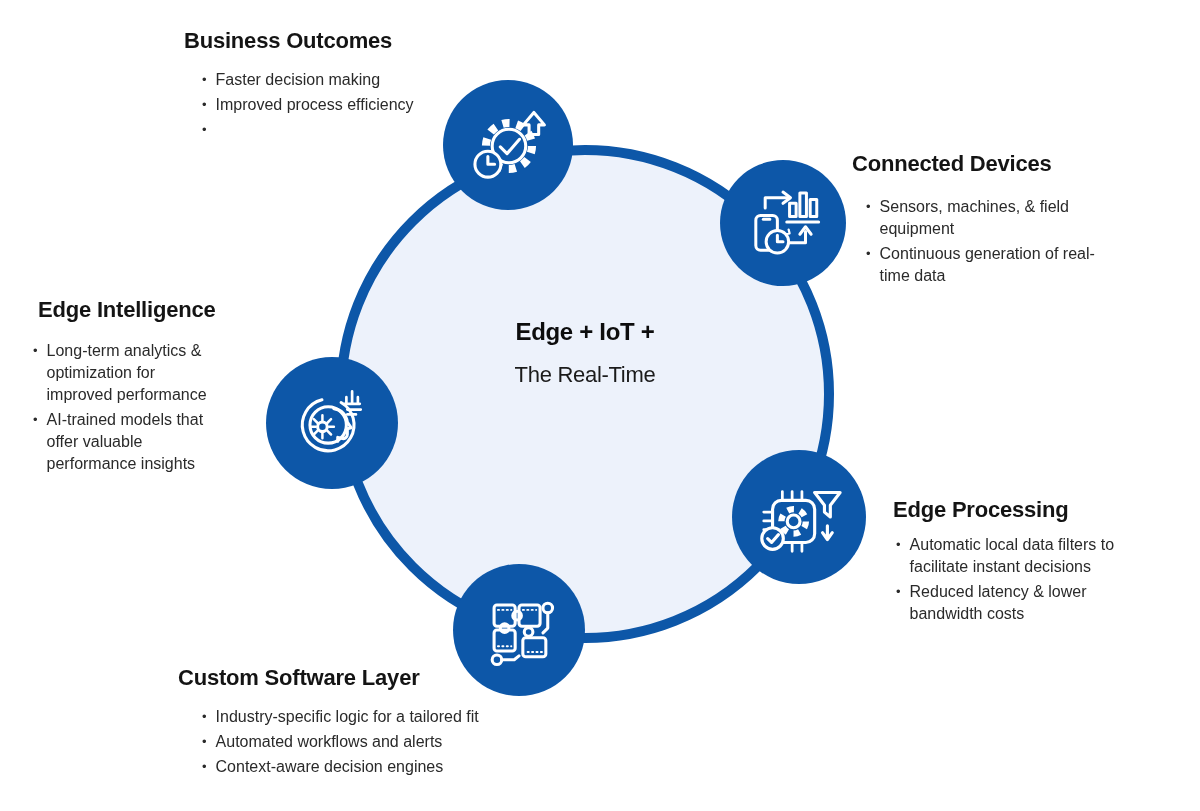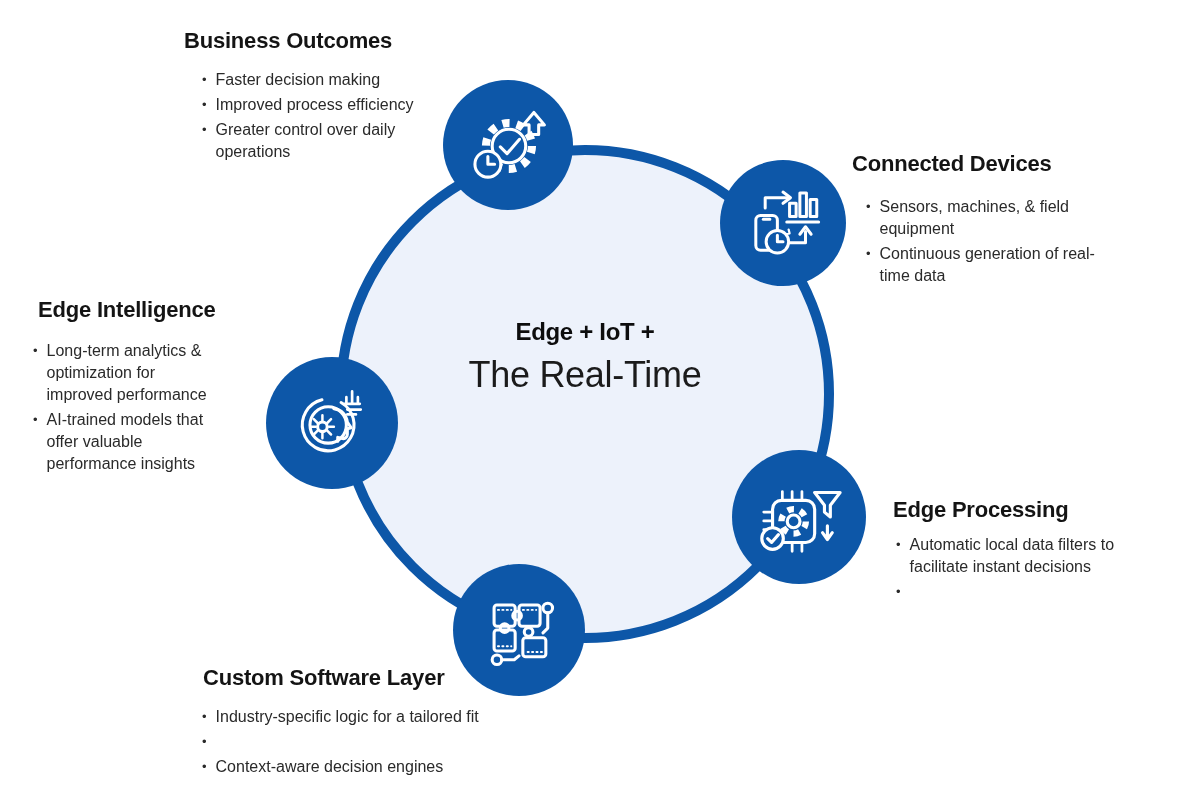--- a/index.html
+++ b/index.html
@@ -29,27 +29,27 @@
 
   .label{position:absolute;z-index:3;}
   .heading{font-size:22px;font-weight:700;color:var(--heading-color);letter-spacing:-0.2px;white-space:nowrap;}
   .bullets{font-size:16px;color:var(--body-color);}
   .bullet{display:flex;gap:9px;margin-bottom:3px;line-height:22px;}
   .dot{font-size:13px;line-height:22px;color:var(--body-color);}
   .btxt{white-space:pre-line;}
 
   .center-title{position:absolute;z-index:3;left:365px;top:310px;width:440px;text-align:center;}
   .ct-bold{font-size:24px;font-weight:700;line-height:43px;color:var(--title-color);letter-spacing:-0.3px;}
-  .ct-reg{font-size:36px;font-weight:400;line-height:43px;color:#1b1b1b;letter-spacing:-0.3px;}
+  .ct-reg{font-size:22px;font-weight:400;line-height:43px;color:#1b1b1b;letter-spacing:-0.3px;}
 
   
   .bo-h{left:184px;top:28px;}   .bo-b{left:202px;top:69px;}
   .cd-h{left:852px;top:151px;}  .cd-b{left:866px;top:196px;}
   .ep-h{left:893px;top:497px;text-align:center;}  .ep-b{left:896px;top:534px;}
-  .cs-h{left:178px;top:665px;margin-left:25px;}  .cs-b{left:202px;top:706px;}
+  .cs-h{left:178px;top:665px;}  .cs-b{left:202px;top:706px;}
   .ci-h{left:38px;top:297px;}   .ci-b{left:33px;top:340px;}
 
   
   .node-bo{left:443px;top:80px;width:130px;height:130px;}
   .node-cd{left:720px;top:160px;width:126px;height:126px;}
   .node-ep{left:732px;top:450px;width:134px;height:134px;}
   .node-cs{left:453px;top:564px;width:132px;height:132px;}
   .node-ci{left:266px;top:357px;width:132px;height:132px;}
 </style>
 </head>
@@ -141,22 +141,20 @@
     <div class="bullet">
       <span class="dot">•</span>
       <span class="btxt">Faster decision making</span>
     </div>
     <div class="bullet">
       <span class="dot">•</span>
       <span class="btxt">Improved process efficiency</span>
     </div>
     <div class="bullet">
       <span class="dot">•</span>
-      <span class="btxt">Greater control over daily
-operations</span>
     </div>
   </div>
 
   <div class="label heading cd-h">Connected Devices</div>
   <div class="label bullets cd-b">
     <div class="bullet">
       <span class="dot">•</span>
       <span class="btxt">Sensors, machines, &amp; field
 equipment</span>
     </div>
@@ -169,31 +167,34 @@
 
   <div class="label heading ep-h">Edge Processing</div>
   <div class="label bullets ep-b">
     <div class="bullet">
       <span class="dot">•</span>
       <span class="btxt">Automatic local data filters to
 facilitate instant decisions</span>
     </div>
     <div class="bullet">
       <span class="dot">•</span>
+      <span class="btxt">Reduced latency &amp; lower
+bandwidth costs</span>
     </div>
   </div>
 
   <div class="label heading cs-h">Custom Software Layer</div>
   <div class="label bullets cs-b">
     <div class="bullet">
       <span class="dot">•</span>
       <span class="btxt">Industry-specific logic for a tailored fit</span>
     </div>
     <div class="bullet">
       <span class="dot">•</span>
+      <span class="btxt">Automated workflows and alerts</span>
     </div>
     <div class="bullet">
       <span class="dot">•</span>
       <span class="btxt">Context-aware decision engines</span>
     </div>
   </div>
 
   <div class="label heading ci-h">Edge Intelligence</div>
   <div class="label bullets ci-b">
     <div class="bullet">

